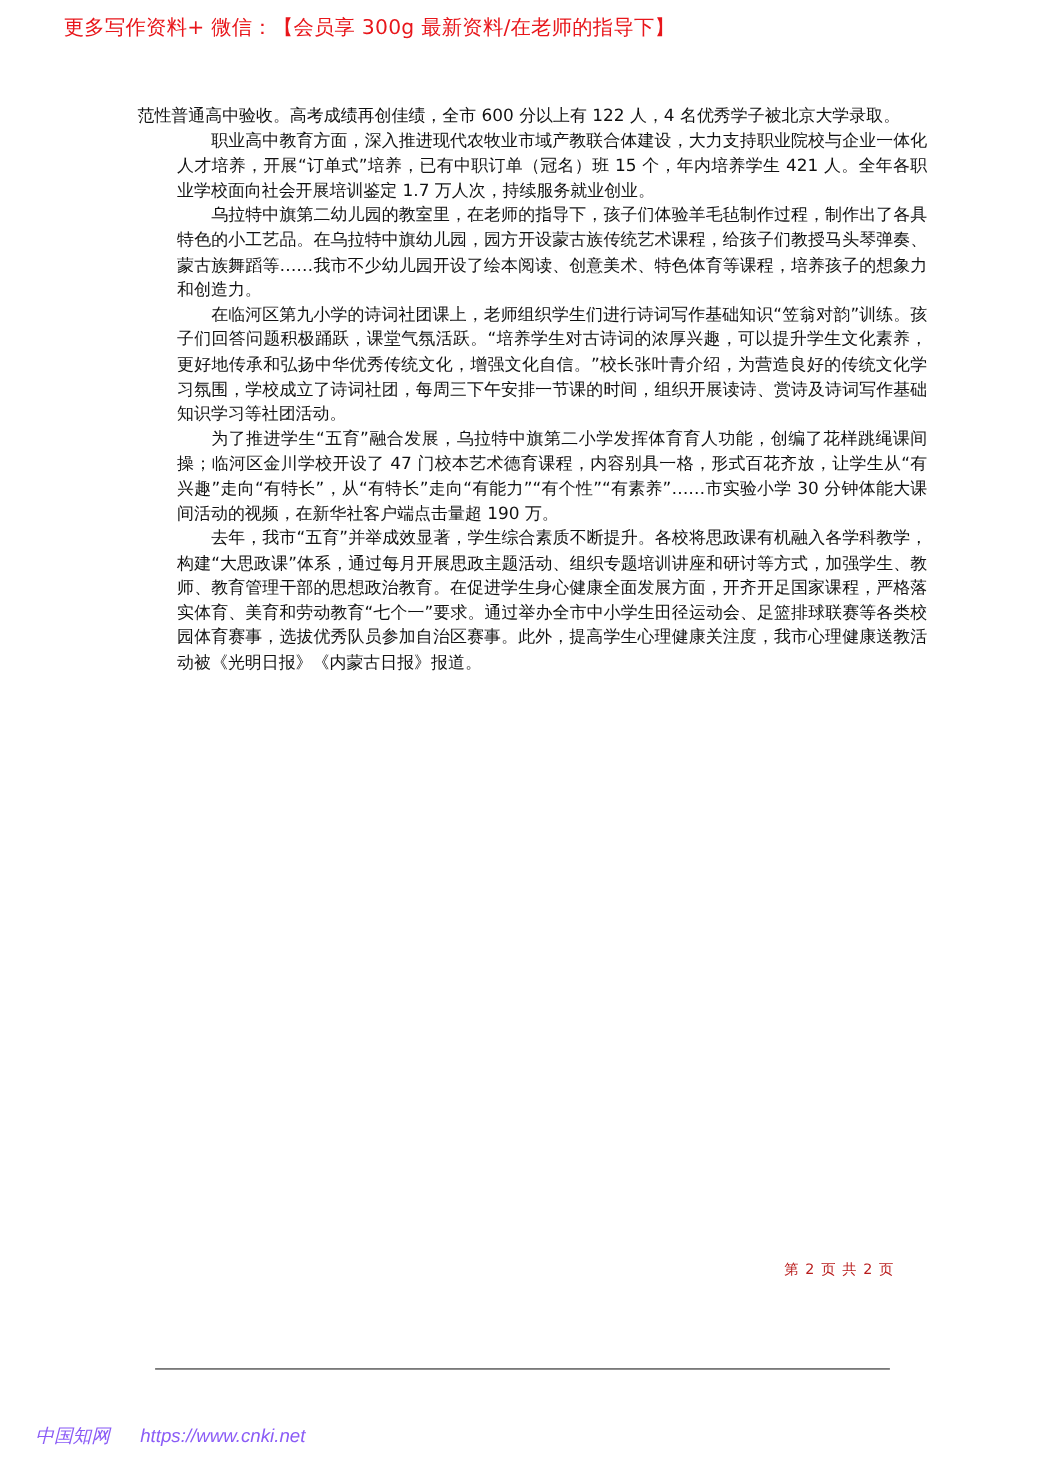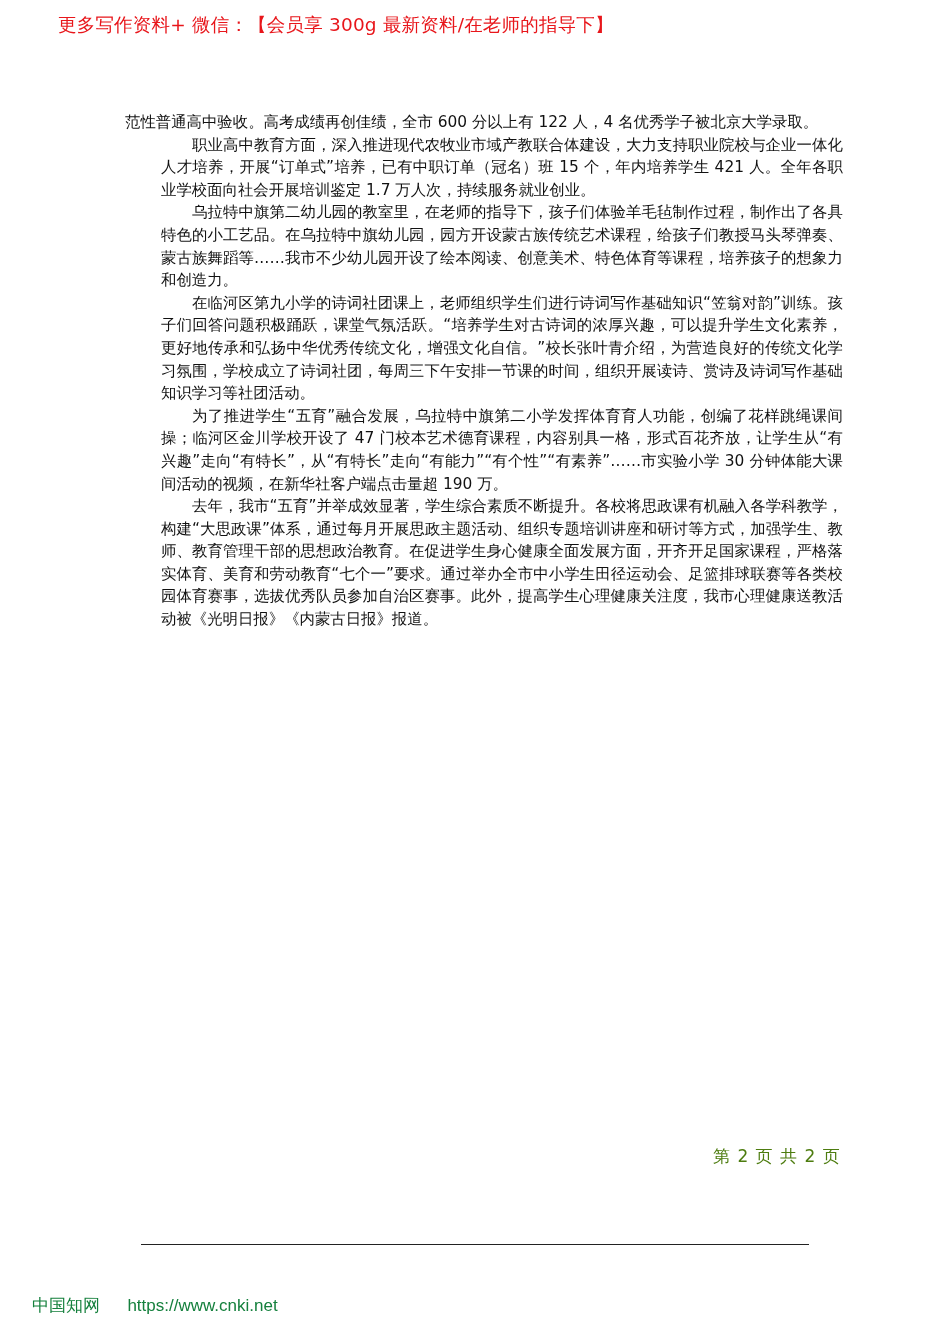--- a/index.html
+++ b/index.html
@@ -7,37 +7,37 @@
     width: 950px; height: 1344px; position: relative; overflow: hidden;
     font-family: "DejaVu Sans", "Liberation Sans", sans-serif;
     color: #111111;
   }
   .promo-banner {
     position: absolute; left: 58px; top: 12px;
     font-size: 18.5px; color: #e8161b; letter-spacing: 0.2px;
     white-space: nowrap;
   }
   .body-text {
-    position: absolute; left: 125px; top: 111px; width: 718px;
+    position: absolute; left: 125px; top: 94px; width: 718px;
     font-size: 15.4px; line-height: 22.6px;
     text-align: justify;
   }
   .body-text p { margin: 0; }
   .body-text p.indent { text-indent: 31px; margin-left: 36px; }
   .page-number {
     position: absolute; left: 713px; top: 1145px;
-    font-size: 17px; color: #4d7c0f; letter-spacing: 1px; white-space: nowrap;
+    font-size: 13px; color: #b91c1c; letter-spacing: 1px; white-space: nowrap;
   }
   .footer-rule {
     position: absolute; left: 141px; top: 1244px; width: 668px; height: 1px;
     background: #222;
   }
   .watermark {
     position: absolute; left: 32px; top: 1294px; white-space: nowrap;
-    color: #15803d; font-size: 17px;
+    color: #8b5cf6; font-size: 17px; font-style: italic;
   }
   .watermark .wm-name { margin-right: 22px; }
   .watermark .wm-url { font-family: "Liberation Sans", sans-serif; font-size: 17px; }
 </style>
 </head>
 <body>
 
 <div class="promo-banner">更多写作资料+ 微信：【会员享 300g 最新资料/在老师的指导下】</div>
 
 <div class="body-text">

